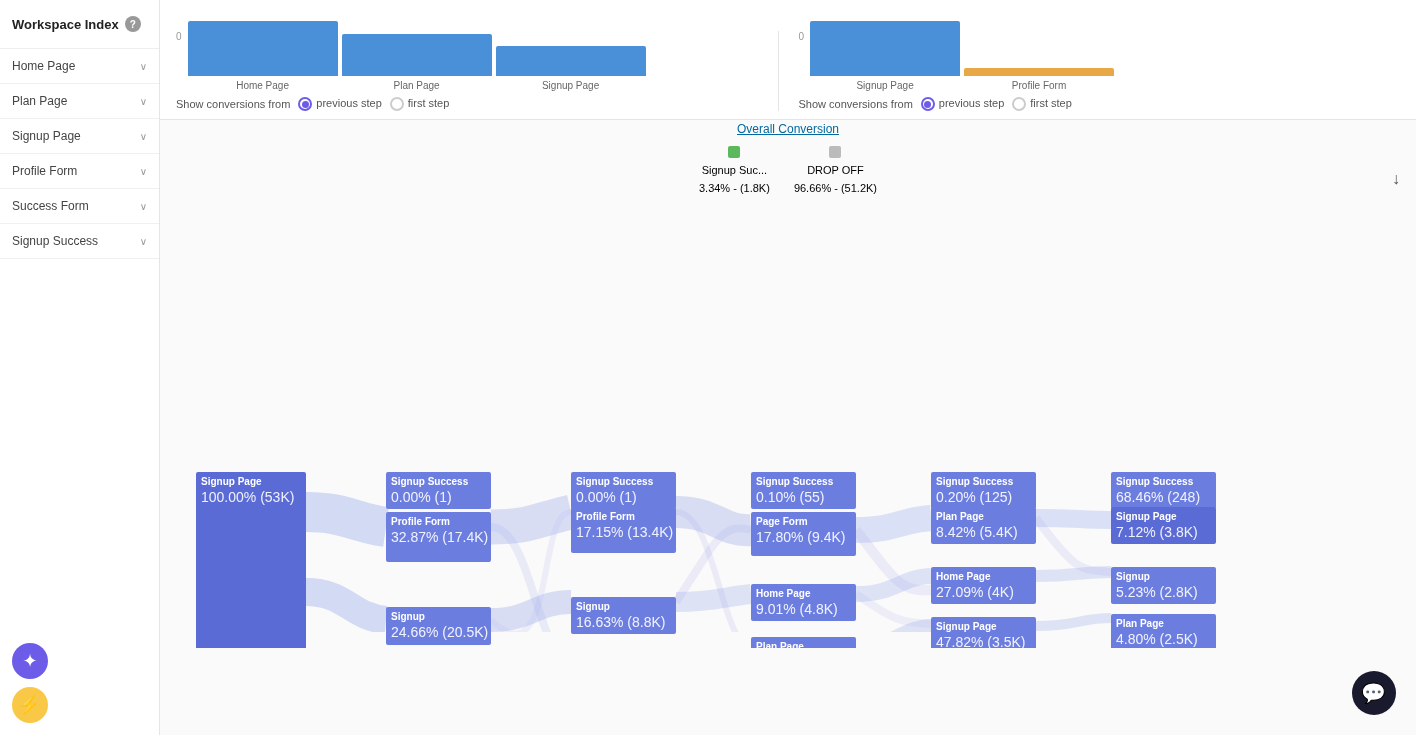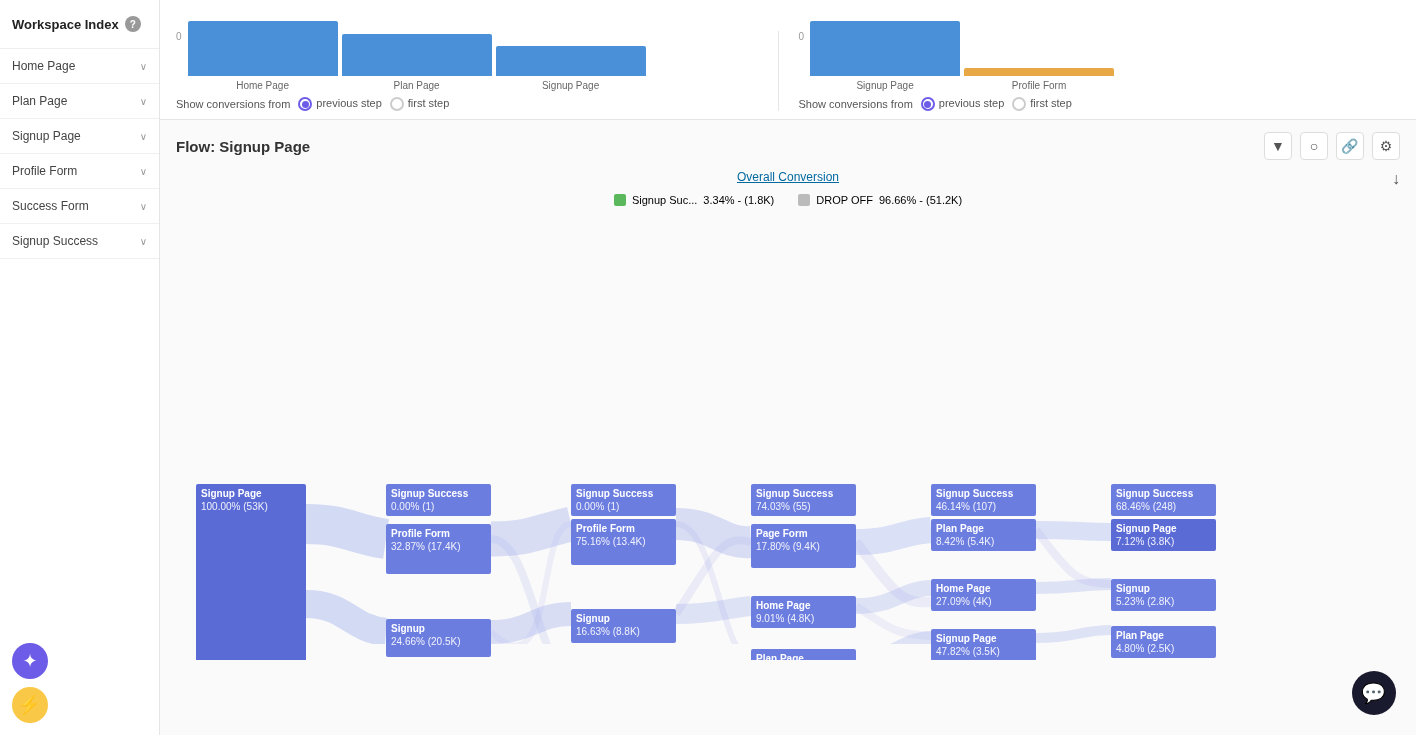--- a/index.html
+++ b/index.html
@@ -190,21 +190,21 @@
     
     .legend-row {
       display: flex;
       align-items: center;
       justify-content: center;
       gap: 24px;
       padding: 4px 16px 8px;
       font-size: 11px;
     }
     .legend-item {
-      display: flex; align-items: center; gap: 6px;
+      display: flex; align-items: center; gap: 6px; flex-direction: column;
     }
     .legend-dot {
       width: 12px; height: 12px;
       border-radius: 2px;
     }
 
     
     .sankey-container {
       padding: 0 16px 16px;
       overflow-x: auto;
@@ -223,21 +223,21 @@
       background: #6c7de0;
       color: #fff;
       font-size: 10px;
       padding: 3px 5px;
       border-radius: 2px;
       white-space: nowrap;
       line-height: 1.3;
       z-index: 5;
     }
     .snode .node-pct { font-weight: 600; font-size: 10px; }
-    .snode .node-count { font-size: 10px; opacity: 0.9; }
+    .snode .node-count { font-size: 14px; opacity: 0.9; }
 
     
     .sankey-svg {
       position: absolute;
       top: 0; left: 0;
       width: 100%; height: 100%;
       z-index: 1;
       pointer-events: none;
     }
 
@@ -359,29 +359,20 @@
         <label class="radio-option">
           <div class="radio-circle"></div>
           <span>first step</span>
         </label>
       </div>
     </div>
 
   </div>
 
   <div class="flow-section">
-    <div class="flow-header">
-      <span class="flow-title">Flow: Signup Page</span>
-      <div class="flow-toolbar">
-        <div class="tool-btn">▼</div>
-        <div class="tool-btn">○</div>
-        <div class="tool-btn">🔗</div>
-        <div class="tool-btn">⚙</div>
-      </div>
-    </div>
 
     <div class="conversion-label-center">Overall Conversion</div>
 
     <div class="legend-row">
       <div class="legend-item">
         <div class="legend-dot" style="background:#5cb85c;"></div>
         <span>Signup Suc...</span>
         <span>3.34% - (1.8K)</span>
       </div>
       <div class="legend-item">
@@ -452,44 +443,44 @@
             <div class="snode" style="left: 210px; top: 405px; width: 105px; min-height: 38px; background: rgb(108, 125, 224); color: rgb(255, 255, 255); position: absolute;">
               <div class="node-pct">Signup</div>
               <div class="node-count">24.66% (20.5K)</div>
             </div>
             <div class="snode" style="left: 395px; top: 270px; width: 105px; min-height: 18px; background: rgb(108, 125, 224); color: rgb(255, 255, 255); position: absolute;">
               <div class="node-pct">Signup Success</div>
               <div class="node-count">0.00% (1)</div>
             </div>
             <div class="snode" style="left: 395px; top: 305px; width: 105px; min-height: 46px; background: rgb(108, 125, 224); color: rgb(255, 255, 255); position: absolute;">
               <div class="node-pct">Profile Form</div>
-              <div class="node-count">75.16% (13.4K)</div>
+              <div class="node-count">17.15% (13.4K)</div>
             </div>
             <div class="snode" style="left: 395px; top: 395px; width: 105px; min-height: 34px; background: rgb(108, 125, 224); color: rgb(255, 255, 255); position: absolute;">
               <div class="node-pct">Signup</div>
               <div class="node-count">16.63% (8.8K)</div>
             </div>
             <div class="snode" style="left: 575px; top: 270px; width: 105px; min-height: 18px; background: rgb(108, 125, 224); color: rgb(255, 255, 255); position: absolute;">
               <div class="node-pct">Signup Success</div>
-              <div class="node-count">74.03% (55)</div>
+              <div class="node-count">0.10% (55)</div>
             </div>
             <div class="snode" style="left: 575px; top: 310px; width: 105px; min-height: 44px; background: rgb(108, 125, 224); color: rgb(255, 255, 255); position: absolute;">
               <div class="node-pct">Page Form</div>
               <div class="node-count">17.80% (9.4K)</div>
             </div>
             <div class="snode" style="left: 575px; top: 382px; width: 105px; min-height: 26px; background: rgb(108, 125, 224); color: rgb(255, 255, 255); position: absolute;">
               <div class="node-pct">Home Page</div>
               <div class="node-count">9.01% (4.8K)</div>
             </div>
             <div class="snode" style="left: 575px; top: 435px; width: 105px; min-height: 24px; background: rgb(108, 125, 224); color: rgb(255, 255, 255); position: absolute;">
               <div class="node-pct">Plan Page</div>
             </div>
             <div class="snode" style="left: 755px; top: 270px; width: 105px; min-height: 18px; background: rgb(108, 125, 224); color: rgb(255, 255, 255); position: absolute;">
               <div class="node-pct">Signup Success</div>
-              <div class="node-count">46.14% (107)</div>
+              <div class="node-count">0.20% (125)</div>
             </div>
             <div class="snode" style="left: 755px; top: 305px; width: 105px; min-height: 26px; background: rgb(108, 125, 224); color: rgb(255, 255, 255); position: absolute;">
               <div class="node-pct">Plan Page</div>
               <div class="node-count">8.42% (5.4K)</div>
             </div>
             <div class="snode" style="left: 755px; top: 365px; width: 105px; min-height: 24px; background: rgb(108, 125, 224); color: rgb(255, 255, 255); position: absolute;">
               <div class="node-pct">Home Page</div>
               <div class="node-count">27.09% (4K)</div>
             </div>
             <div class="snode" style="left: 755px; top: 415px; width: 105px; min-height: 22px; background: rgb(108, 125, 224); color: rgb(255, 255, 255); position: absolute;">

